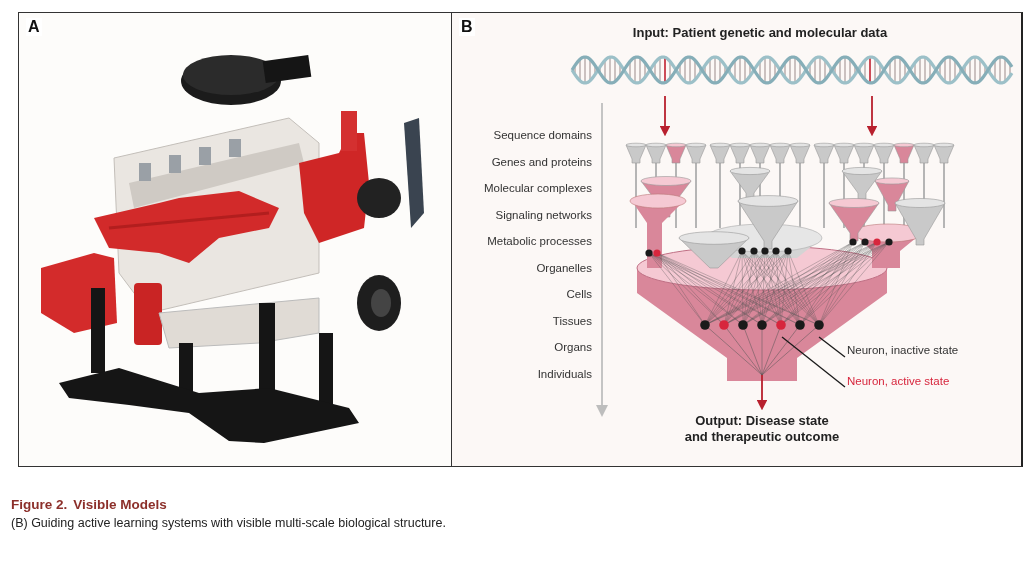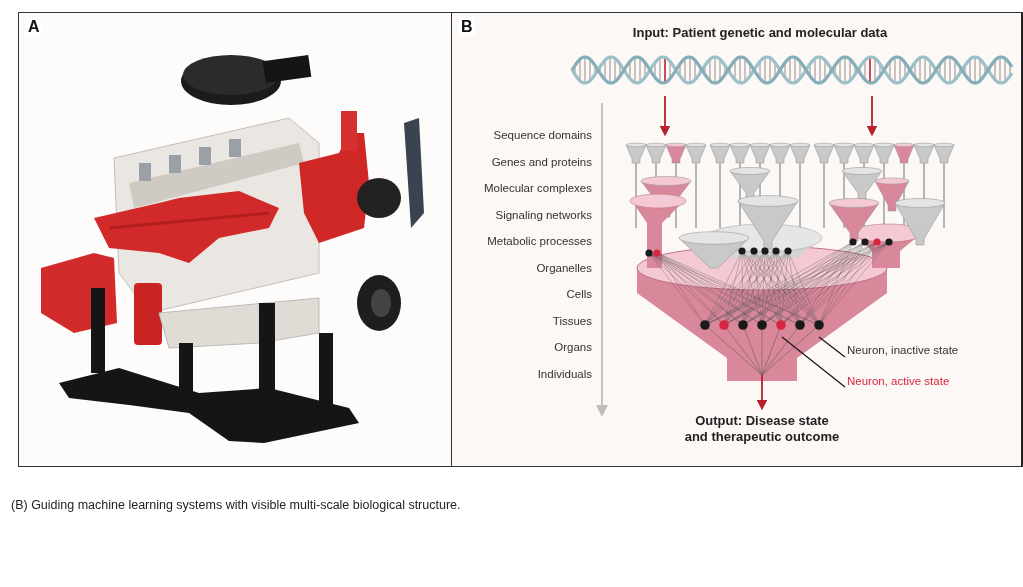--- a/index.html
+++ b/index.html
@@ -426,14 +426,17 @@
     <text class="legend-txt" x="395" y="341" fill="#333">Neuron, inactive state</text>
     <line x1="330" y1="324" x2="393" y2="374" stroke="#1a1a1a" stroke-width="1.3"></line>
     <text class="legend-txt" x="395" y="372" fill="#d7263d">Neuron, active state</text>
 
     <text class="hdr" x="310" y="412" text-anchor="middle">Output: Disease state</text>
     <text class="hdr" x="310" y="428" text-anchor="middle">and therapeutic outcome</text>
   </svg>
 </div>
 
 <div class="caption">
-  <div>(B) Guiding machine learning systems with visible multi-scale biological structure.</div>
+  <div class="fig-title">
+    <span>Figure 2.</span><span class="gap"></span><span>Visible Models</span>
+  </div>
+  <div>(B) Guiding active learning systems with visible multi-scale biological structure.</div>
 </div>
 
 </body></html>

